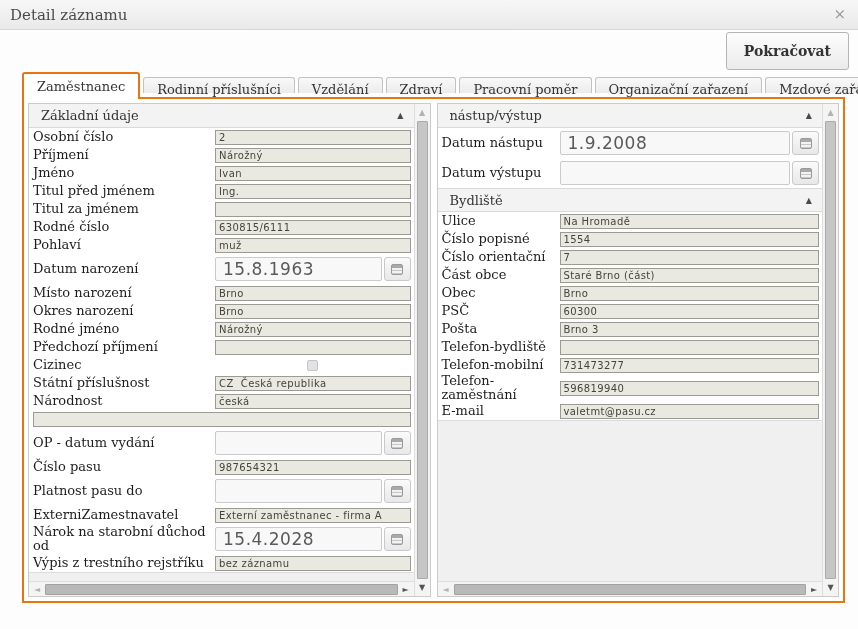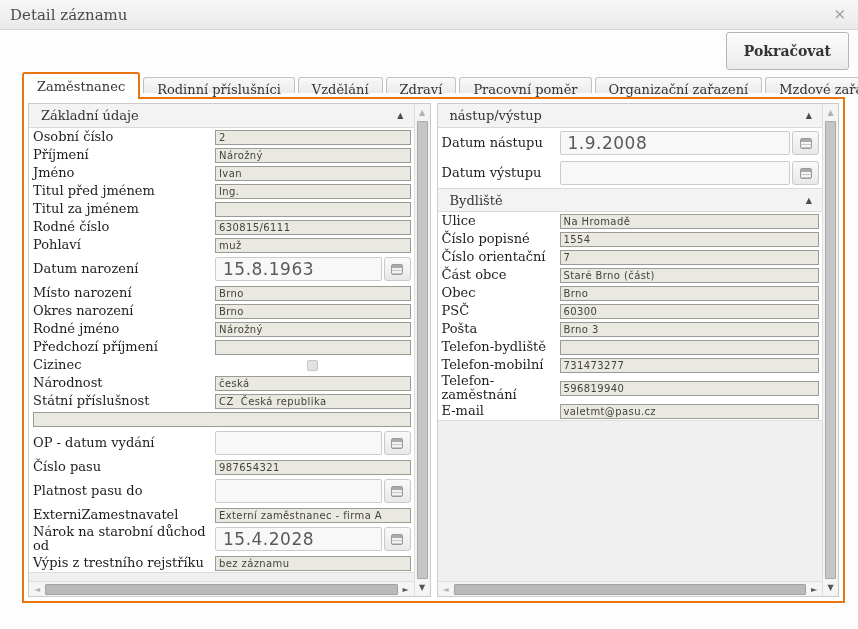--- a/index.html
+++ b/index.html
@@ -157,27 +157,27 @@
               <div class="row" data-name="field-row-predchozi-prijmeni">
                 <div class="lbl" data-name="field-label">Předchozí příjmení</div>
                 <div class="tin" data-name="text-input"></div>
               </div>
               <div class="row" data-name="field-row-cizinec">
                 <div class="lbl" data-name="field-label">Cizinec</div>
                 <div class="cwrap">
                   <span class="cbox" data-name="cizinec-checkbox"></span>
                 </div>
               </div>
+              <div class="row" data-name="field-row-statni-prislusnost">
+                <div class="lbl" data-name="field-label">Státní příslušnost</div>
+                <div class="tin" data-name="text-input">CZ  Česká republika</div>
+              </div>
               <div class="row" data-name="field-row-narodnost">
                 <div class="lbl" data-name="field-label">Národnost</div>
                 <div class="tin" data-name="text-input">česká</div>
-              </div>
-              <div class="row" data-name="field-row-statni-prislusnost">
-                <div class="lbl" data-name="field-label">Státní příslušnost</div>
-                <div class="tin" data-name="text-input">CZ  Česká republika</div>
               </div>
               <div class="row" data-name="field-row-obcansky-prukaz-cislo">
                 <div class="tin" data-name="text-input"></div>
               </div>
               <div class="row row-date" data-name="field-row-op-datum-vydani">
                 <div class="lbl" data-name="field-label">OP - datum vydání</div>
                 <div class="dwrap">
                   <div class="din" data-name="date-input"></div>
                   <span class="calbtn" data-name="calendar-button">
                     <span class="calglyph" data-name="calendar-icon"></span>

